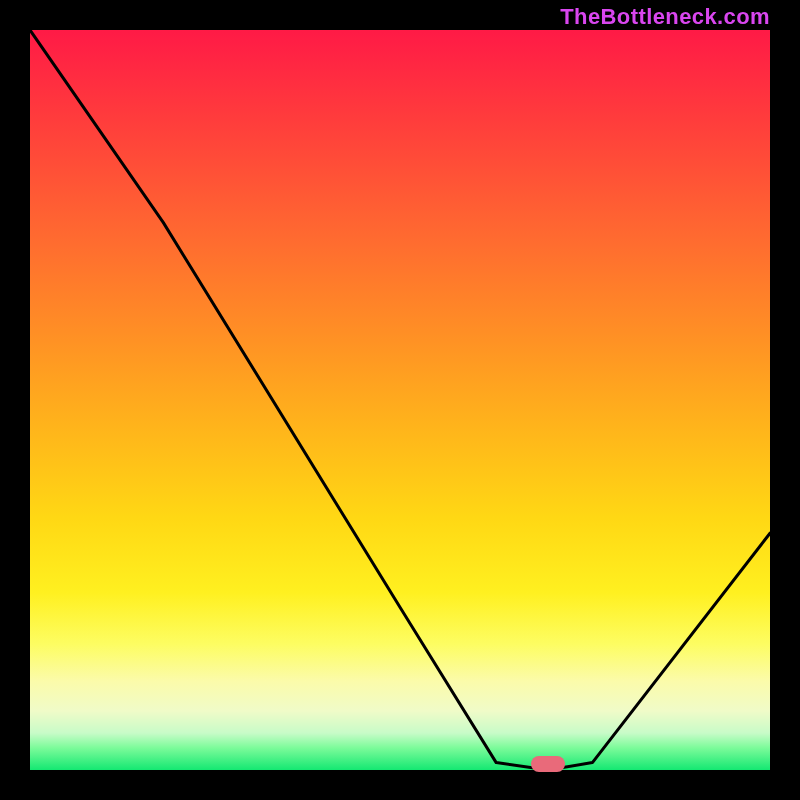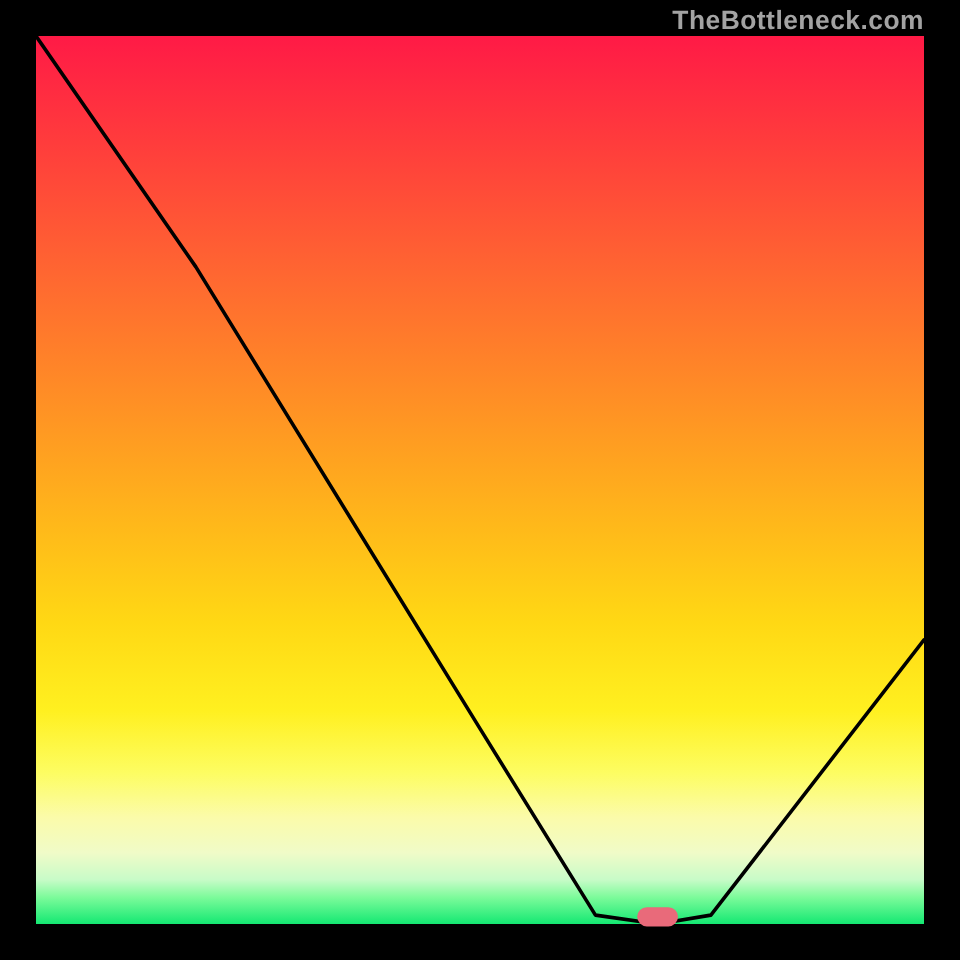--- a/index.html
+++ b/index.html
@@ -32,21 +32,21 @@
       #14e872 100%
     );
   }
   .watermark {
     position: absolute;
     top: 4px;
     right: 30px;
     font-family: Arial, Helvetica, sans-serif;
     font-size: 22px;
     font-weight: 600;
-    color: #a3a3a3;
+    color: #d946ef;
     letter-spacing: 0.4px;
   }
   svg.curve {
     position: absolute;
     left: 0;
     top: 0;
     width: 740px;
     height: 740px;
   }
   .marker {

